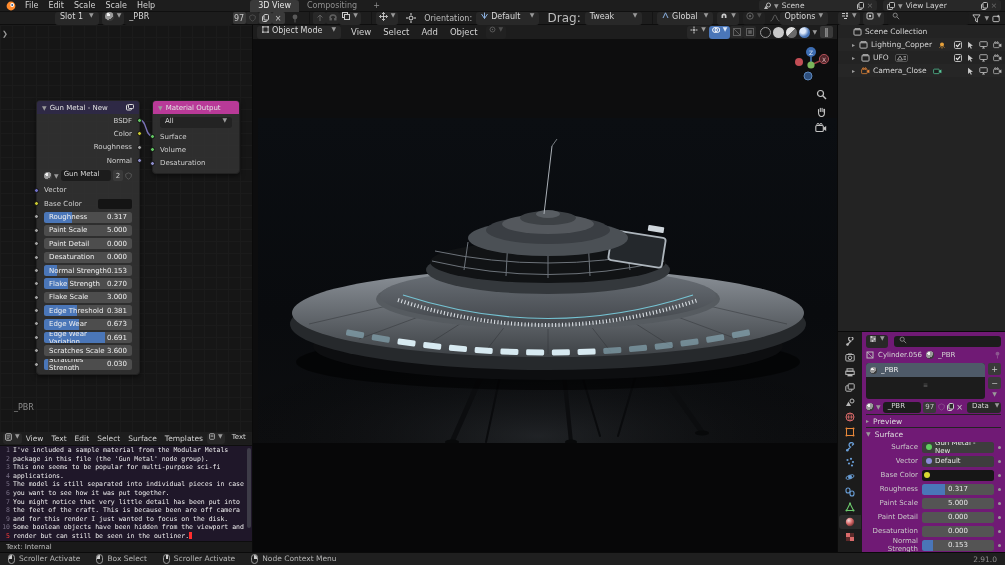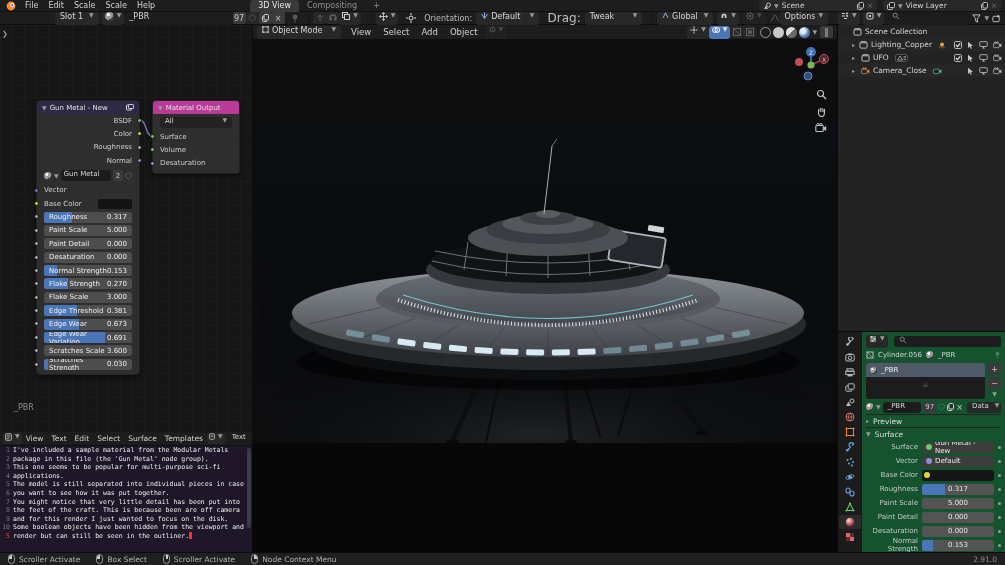--- a/index.html
+++ b/index.html
@@ -53,21 +53,21 @@
   #below-render { position:absolute; left:0; top:418px; width:100%; height:109px; background:#070708; }
   .shadeico { width:11px; height:11px; border-radius:50%; display:inline-flex; }
 
   
   #outliner { left:838px; top:25px; width:167px; height:307px; background:#232323; border-bottom:1px solid #0a0a0a; }
   .olrow { display:flex; align-items:center; height:13px; padding:0 3px 0 6px; font-size:7.5px; color:#d6d6d6; gap:3px; }
   .olrow .spacer { flex:1; }
   .tgl { margin-left:2px; }
 
   
-  #properties { left:838px; top:332px; width:167px; height:220px; background:#14532d; overflow:hidden; }
+  #properties { left:838px; top:332px; width:167px; height:220px; background:#701a75; overflow:hidden; }
   #prop-tabs { position:absolute; left:0; top:0; width:24px; height:220px; background:#1b1b1b; display:flex; flex-direction:column; align-items:center; padding-top:3px; gap:1px; }
   .ptab { width:22px; height:14px; display:flex; align-items:center; justify-content:center; border-radius:3px 0 0 3px; }
   .ptab.active { background:#2b2b2b; }
   #prop-main { position:absolute; left:24px; top:0; width:143px; height:220px; padding:2px 4px 0 4px; }
   .prow { display:flex; align-items:center; height:14px; gap:4px; }
   .prow .plab { width:52px; text-align:right; font-size:7px; color:#c9c9c9; flex:none; }
   .pwidget { flex:1; height:11px; border-radius:2.5px; background:#3d3d3d; display:flex; align-items:center; font-size:7px; color:#e8e8e8; padding:0 4px; gap:3px; position:relative; overflow:hidden; }
   .pwidget.num { background:#545454; justify-content:center; }
   .pwidget .pfill { position:absolute; left:0; top:0; bottom:0; background:#4a76b8; }
   .pwidget .pval { position:relative; z-index:1; margin:0 auto; }
@@ -83,21 +83,21 @@
   .tline { display:flex; }
   .tnum { width:13px; text-align:right; color:#786f85; flex:none; padding-right:3px; }
   .tnum.cur { color:#ff3b3b; }
   .tcode { color:#ededed; white-space:pre; }
   .caret { display:inline-block; width:3px; height:7px; background:#ff2d2d; vertical-align:-1px; }
   #txt-footer { height:11px; background:#191919; display:flex; align-items:center; padding:0 6px; font-size:7px; color:#bdbdbd; border-top:1px solid #0d0d0d; }
   #txt-scroll { position:absolute; right:1px; top:2px; width:4px; height:80px; background:#555a60; border-radius:2px; opacity:.55; }
 
   
   #statusbar { left:0; top:552px; width:1005px; height:13px; background:#1f1f1f; display:flex; align-items:center; padding:0 8px; gap:14px; border-top:1px solid #0a0a0a; font-size:7.5px; color:#b4b4b4; }
-  .hint { display:flex; align-items:center; gap:4px; }
+  .hint { display:flex; align-items:flex-start; gap:4px; }
   .mouse { width:7px; height:10px; border:1px solid #9a9a9a; border-radius:3.5px; position:relative; flex:none; }
   .mouse i { position:absolute; background:#cfcfcf; }
   .mouse.lmb i { left:0; top:0; width:3px; height:4px; border-radius:3px 0 0 0; }
   .mouse.mmb i { left:2px; top:0; width:2px; height:4px; }
   .mouse.rmb i { right:0; top:0; width:3px; height:4px; border-radius:0 3px 0 0; }
   #version { margin-left:auto; color:#8f8f8f; }
 
   
   #nav-gizmo { position:absolute; right:6px; top:20px; }
   .vp-tool { position:absolute; right:10px; }
@@ -1219,20 +1219,23 @@
             <span class="tcode">Some boolean objects have been hidden from the viewport and</span>
           </div>
           <div class="tline">
             <span class="tnum cur">5</span>
             <span class="tcode">render but can still be seen in the outliner.</span>
             <span class="caret"></span>
           </div>
         </div>
       <div id="txt-scroll"></div>
     </div>
+    <div id="txt-footer">
+      <span>Text: Internal</span>
+    </div>
   </div>
 
   <div class="abs" id="statusbar">
     <span id="status-hints" class="row" style="gap:16px">
         <span class="hint">
           <span class="mouse lmb">
             <i></i>
           </span>
           <span>Scroller Activate</span>
         </span>

